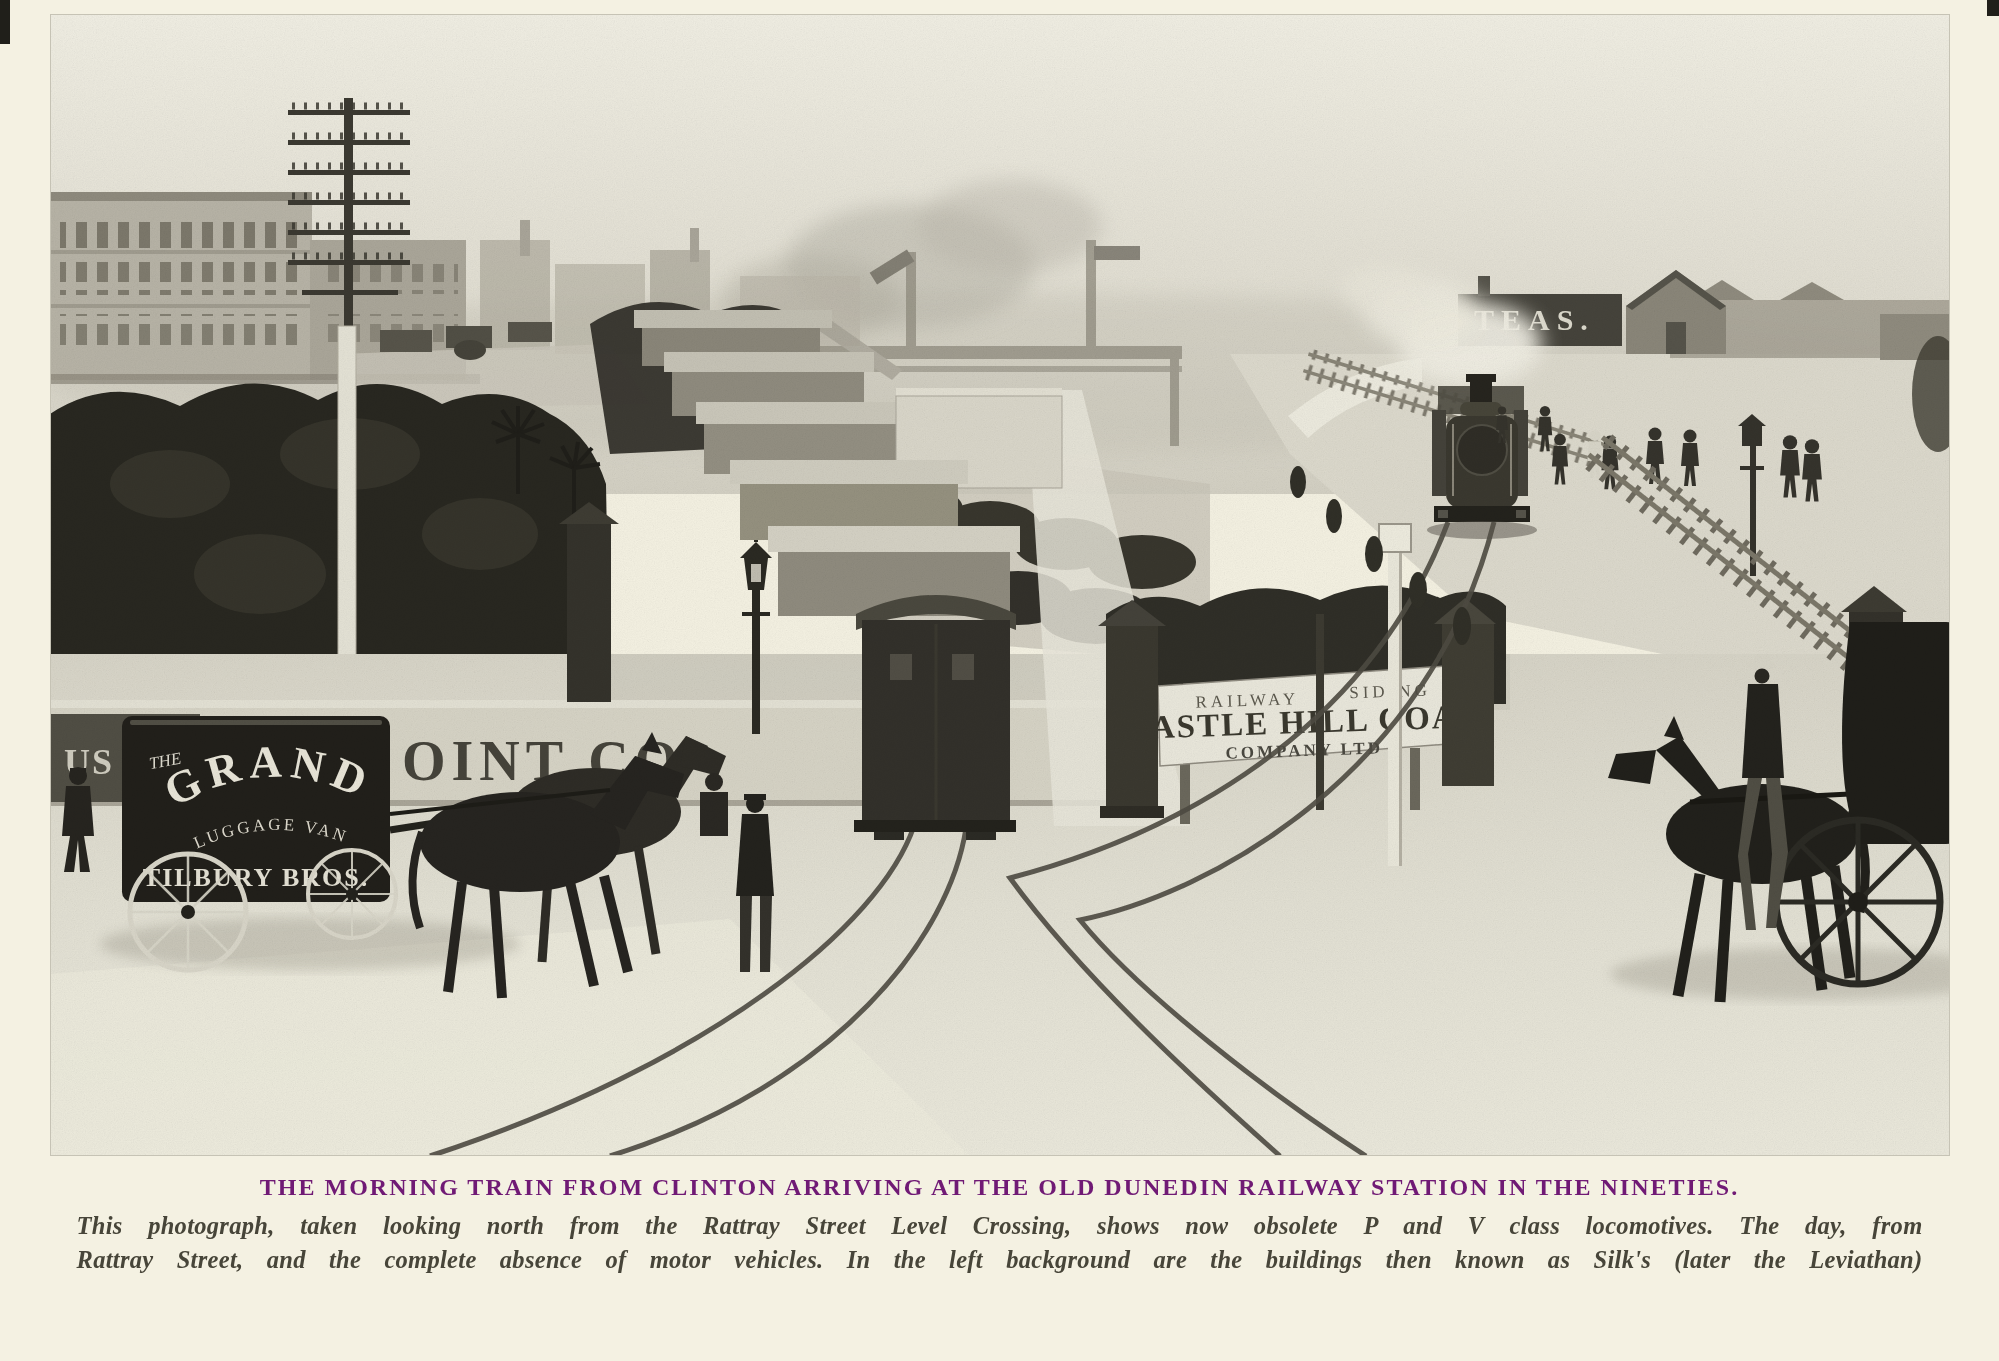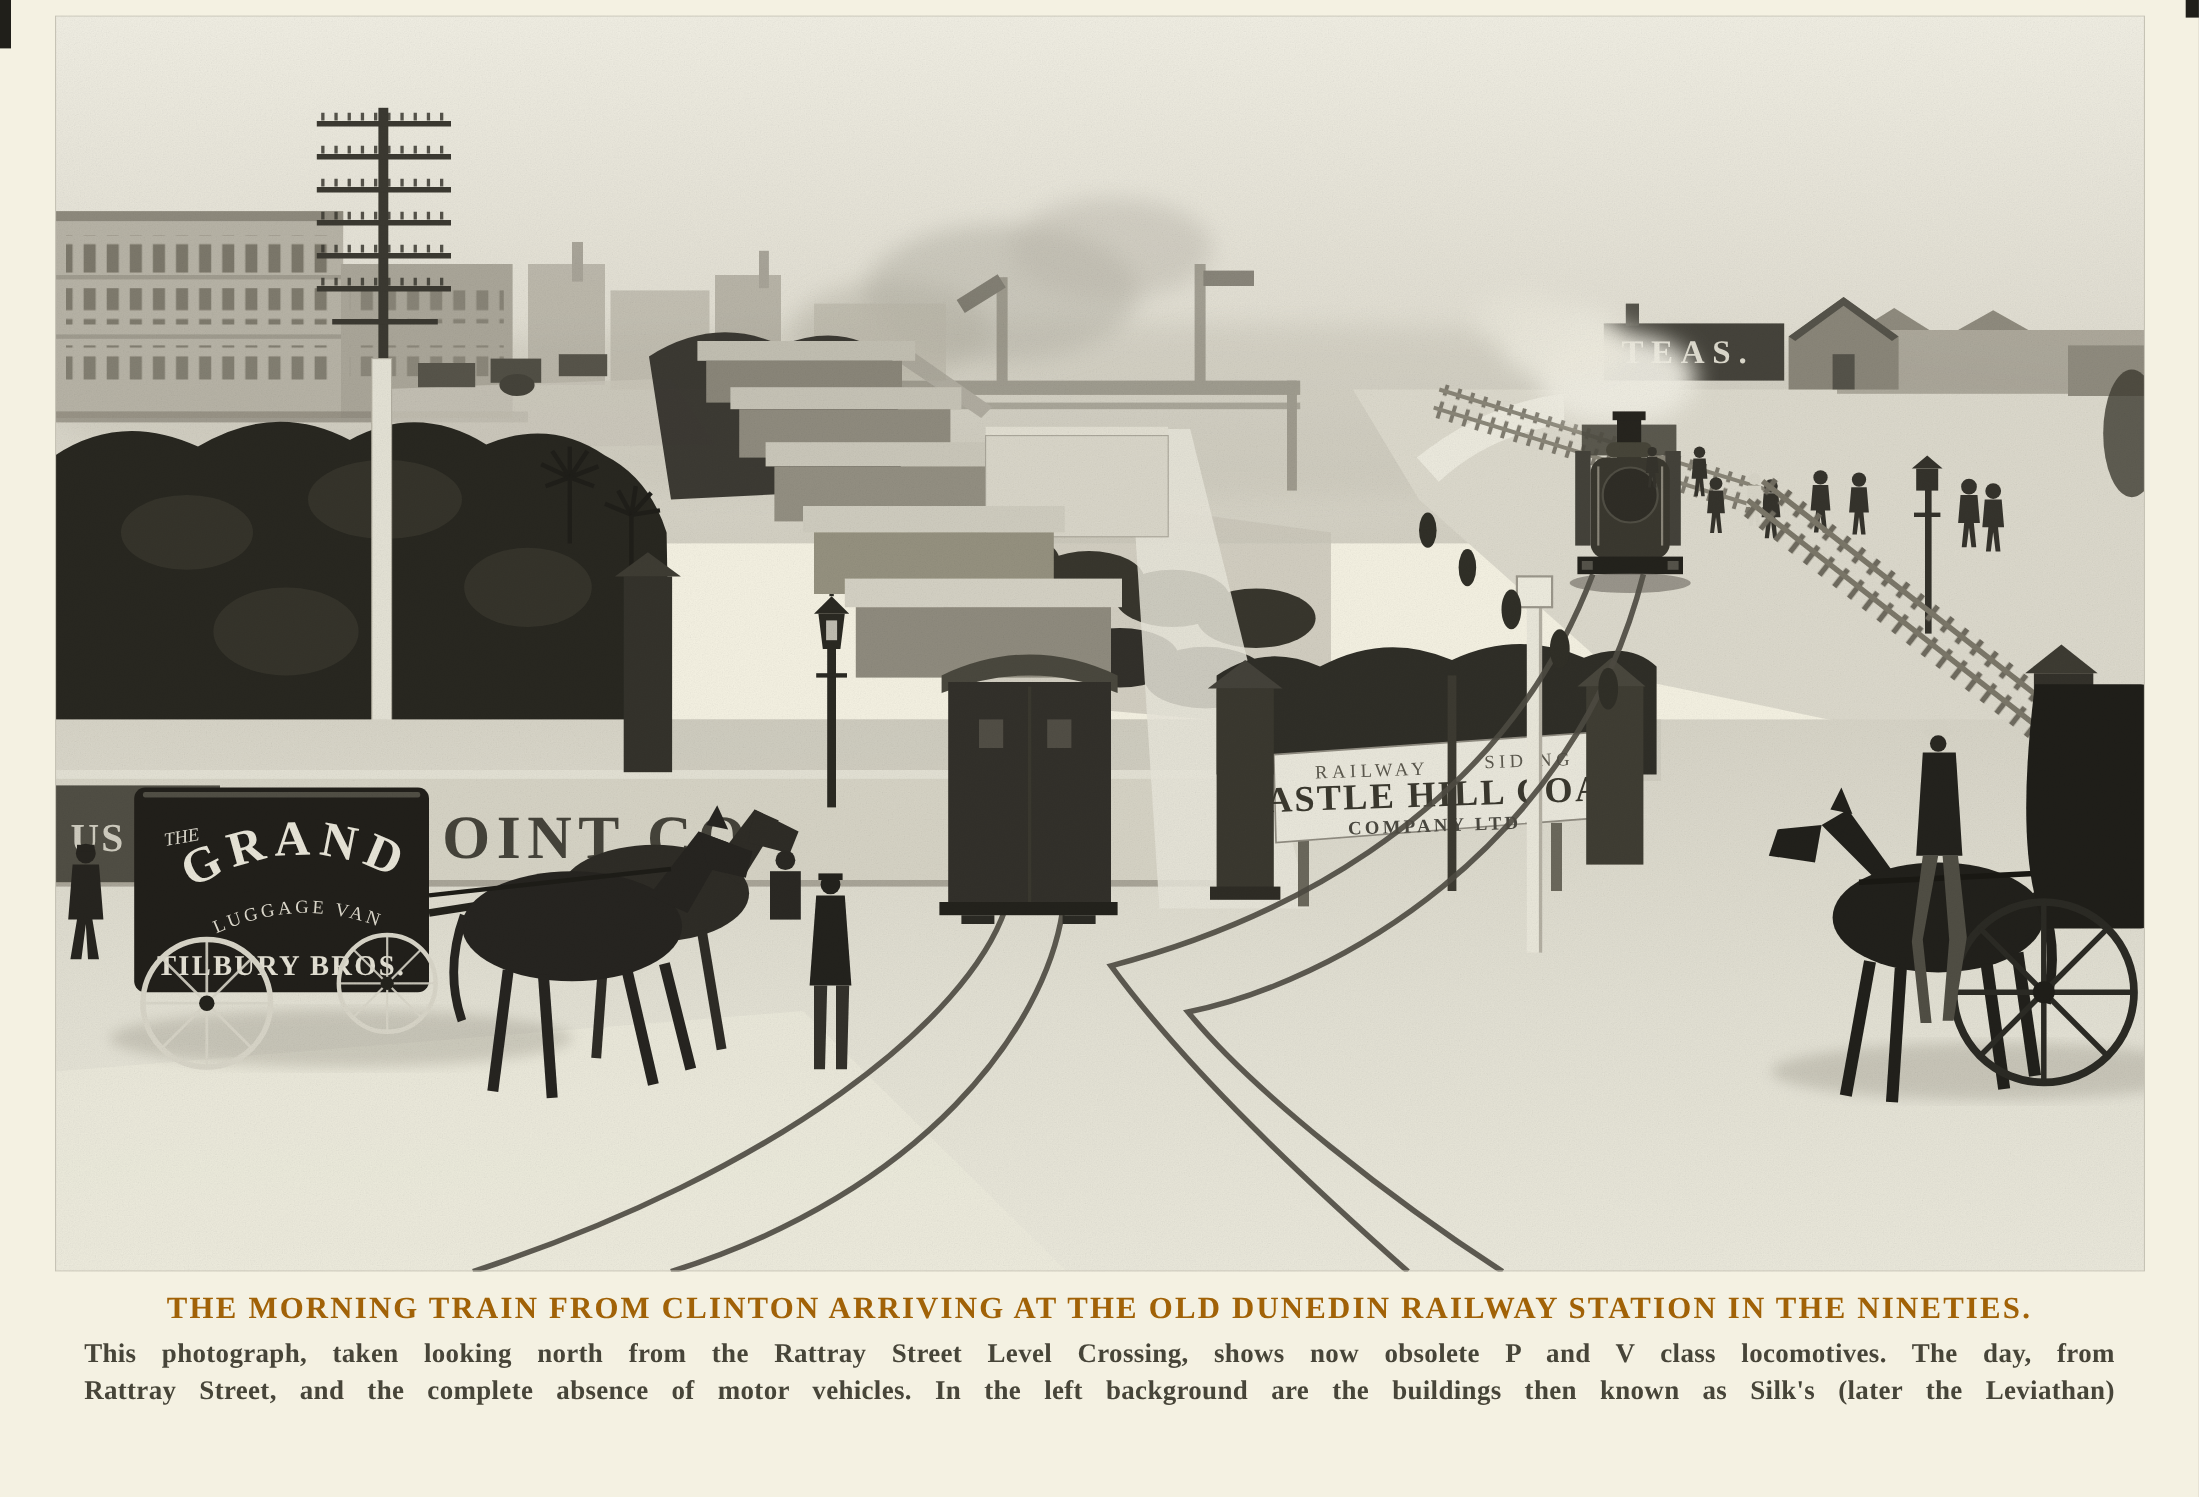--- a/index.html
+++ b/index.html
@@ -4,24 +4,24 @@
 <style>
   html,body{margin:0;padding:0;background:#6e6c64;}
   .page{position:relative;width:1999px;height:1361px;background:#f4f1e2;overflow:hidden;
         font-family:"Liberation Serif",serif;}
   .photo{position:absolute;left:50px;top:14px;width:1900px;height:1142px;}
   .photo svg{display:block;width:100%;height:100%;}
   .corner{position:absolute;background:#201f1a;}
   .corner.tl{left:0;top:0;width:10px;height:44px;}
   .corner.tr{right:0;top:0;width:12px;height:16px;}
   .caption{position:absolute;left:0;top:1156px;width:1999px;color:#3c3a31;}
-  .caption-title{text-align:center;font-weight:bold;font-size:28px;letter-spacing:2px;
-                 margin-top:18px;color:#a16207;}
+  .caption-title{text-align:center;font-weight:bold;font-size:24px;letter-spacing:2px;
+                 margin-top:18px;color:#701a75;}
   .caption-body{width:1846px;margin:8px auto 12px;font-size:24.5px;line-height:34px;
-                font-weight:bold;color:#474539;letter-spacing:.3px;}
+                font-weight:bold;color:#474539;letter-spacing:.3px;font-style:italic;}
   .jline{text-align:justify;text-align-last:justify;}
   .cline{text-align:center;}
   svg text{font-family:"Liberation Serif","DejaVu Serif",serif;}
 </style>
 </head>
 <body>
 
 <div class="page">
   <div class="corner tl"></div>
   <div class="corner tr"></div>

